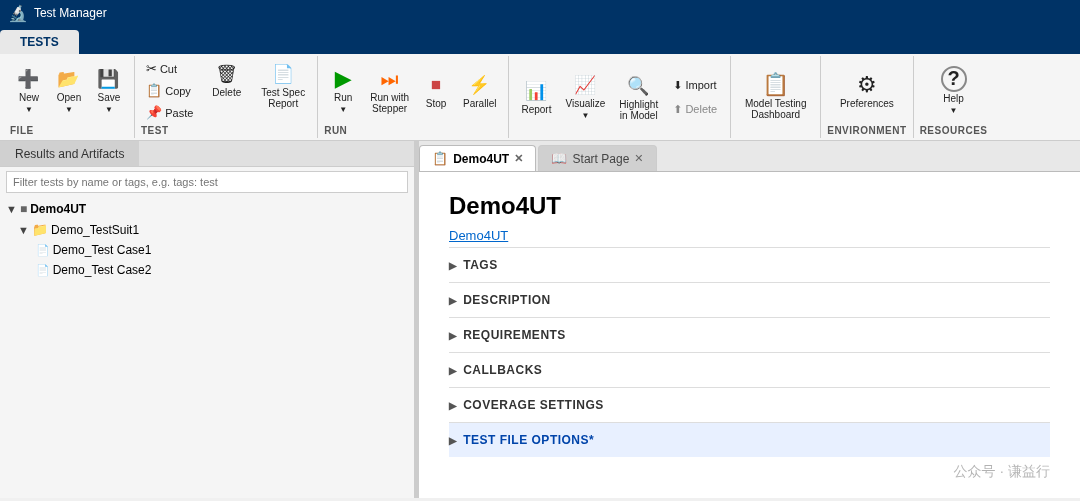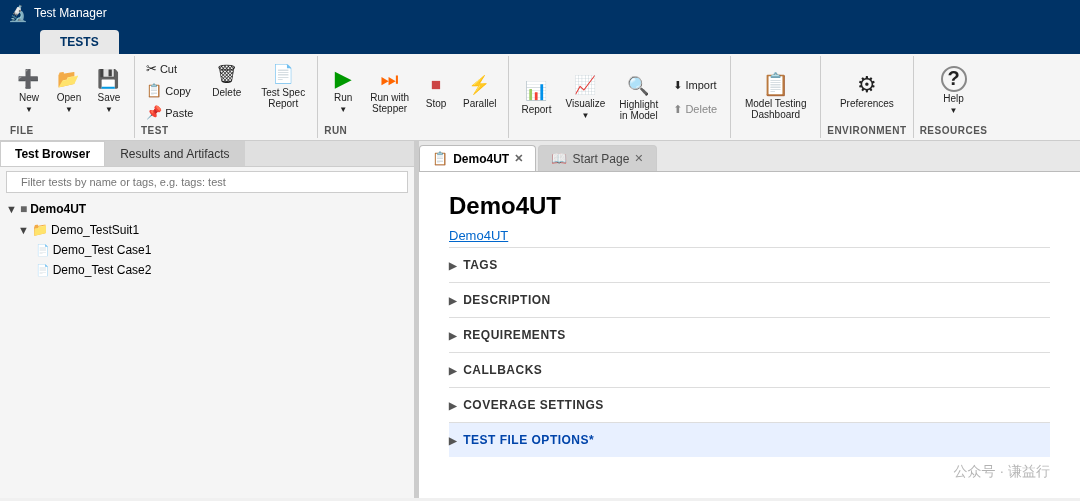--- a/index.html
+++ b/index.html
@@ -25,21 +25,20 @@
     .tab-bar-top .tab-active {
       background: #e8e8e8;
       color: #003366;
       padding: 4px 20px;
       font-size: 12px;
       font-weight: bold;
       display: flex;
       align-items: center;
       border-radius: 4px 4px 0 0;
       margin-top: 4px;
-      margin-left: 40px;
     }
 
     
     .ribbon {
       background: #f5f5f5;
       border-bottom: 1px solid #ccc;
       display: flex;
       flex-direction: column;
     }
     .ribbon-row {
@@ -158,21 +157,21 @@
     .panel-tab.active {
       background: white;
       border-color: #ccc;
       border-bottom-color: white;
       font-weight: bold;
       color: #000;
     }
 
     .filter-input {
       margin: 4px 6px;
-      padding: 4px 14px;
+      padding: 4px 6px;
       border: 1px solid #ccc;
       background: white;
       font-size: 11px;
       color: #888;
       width: calc(100% - 12px);
       outline: none;
     }
 
     .tree-view {
       flex: 1;
@@ -447,21 +446,20 @@
       <div class="ribbon-group-label">RESOURCES</div>
     </div>
   </div>
 </div>
 
 <div class="main-layout">
 
   <div class="left-panel">
 
     <div class="panel-tabs">
-      <div class="panel-tab active">Test Browser</div>
       <div class="panel-tab">Results and Artifacts</div>
     </div>
 
     <input class="filter-input" type="text" placeholder="Filter tests by name or tags, e.g. tags: test" style="">
 
     <div class="tree-view">
 
       <div class="tree-item root">
         <span class="tree-icon">▼</span>
         <span style="color:#666;">■</span>

